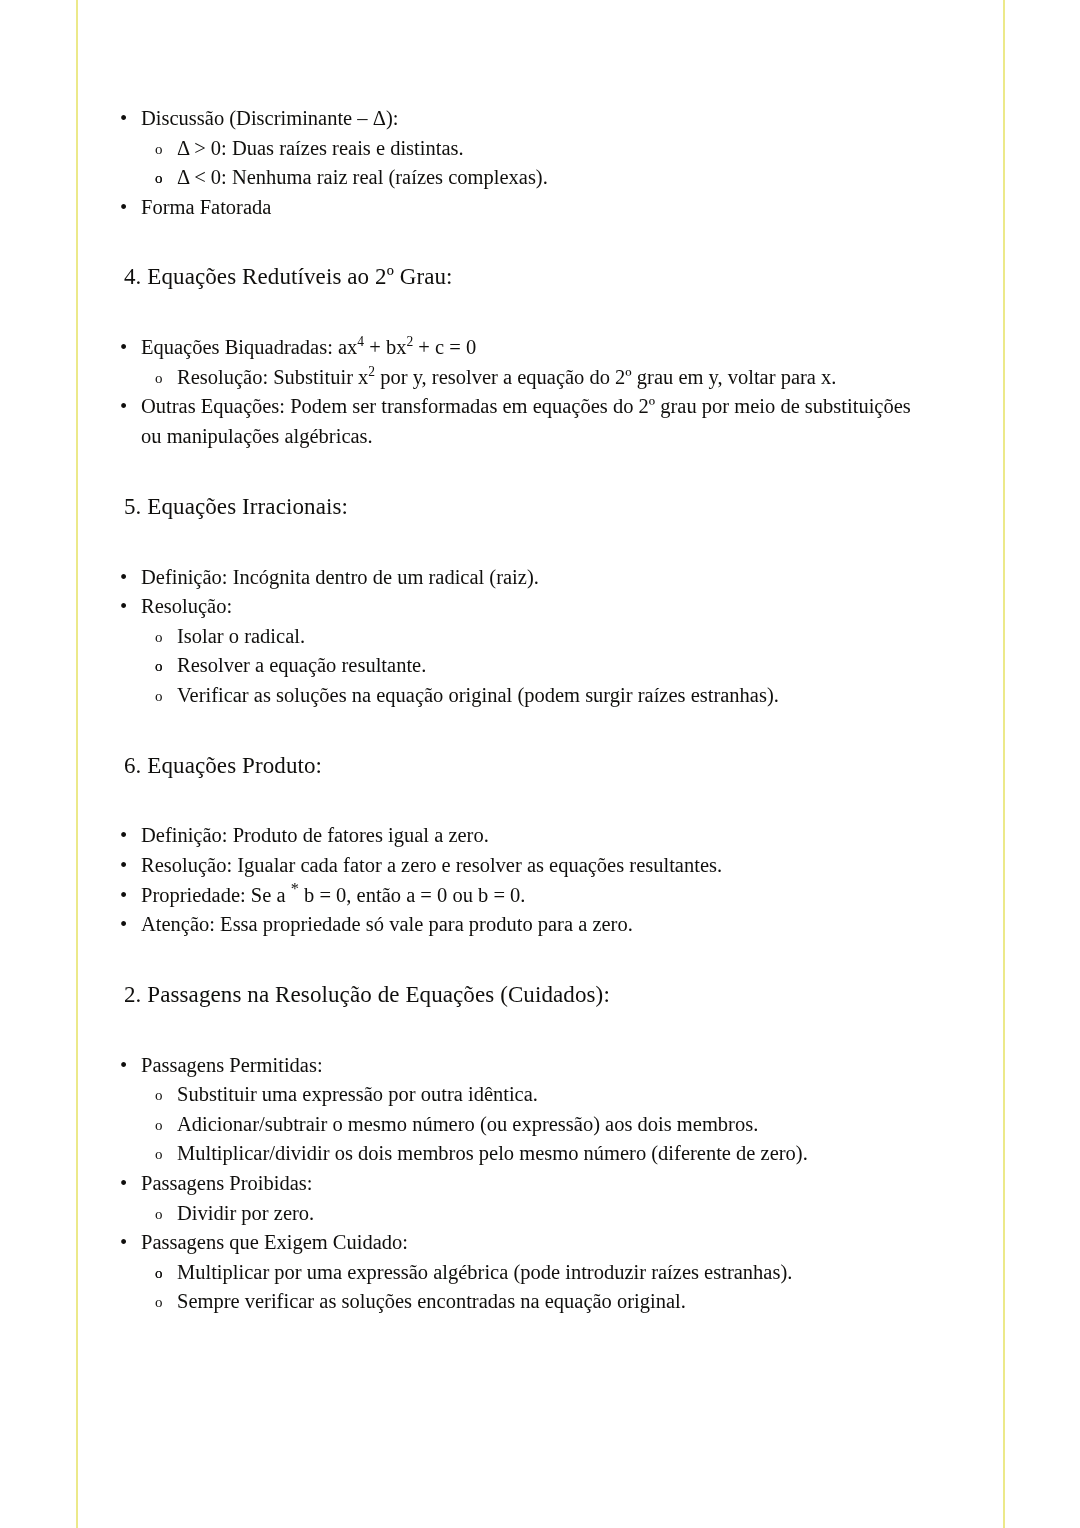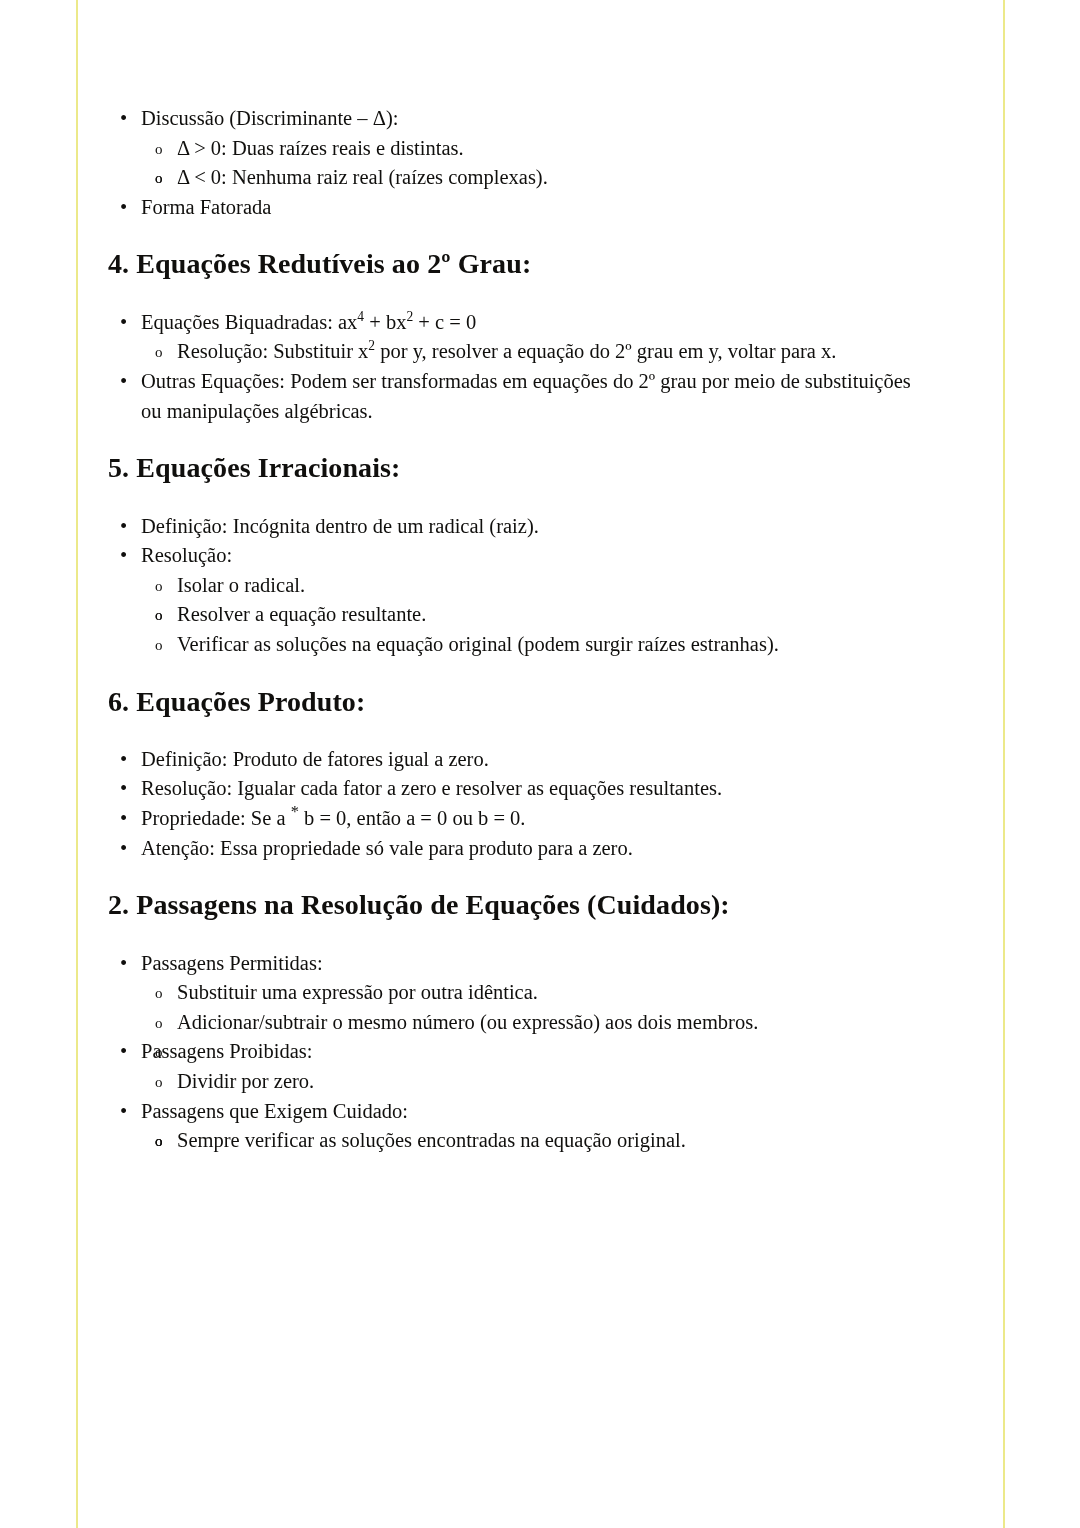--- a/index.html
+++ b/index.html
@@ -30,25 +30,25 @@
 
   .content {
     position: absolute;
     left: 108px;
     top: 104px;
     width: 820px;
   }
 
   
   .section-heading {
-    font-weight: bold;
-    font-size: 28px;
+    font-weight: normal;
+    font-size: 23px;
     line-height: 1.3;
     letter-spacing: 0.1px;
-    margin: 0;
+    margin: 16px;
     padding: 0;
   }
 
   
   ul.level1 {
     list-style: none;
     margin: 0;
     padding: 0;
   }
   ul.level2 {
@@ -235,20 +235,21 @@
         <li class="bullet2">
           <span class="marker">o</span>
           <span class="txt">Substituir uma expressão por outra idêntica.</span>
         </li>
         <li class="bullet2">
           <span class="marker">o</span>
           <span class="txt">Adicionar/subtrair o mesmo número (ou expressão) aos dois membros.</span>
         </li>
         <li class="bullet2">
           <span class="marker">o</span>
+          <span class="txt">Multiplicar/dividir os dois membros pelo mesmo número (diferente de zero).</span>
         </li>
       </ul>
       <li class="bullet1">
         <span class="marker">•</span>
         <span class="txt">Passagens Proibidas:</span>
       </li>
       <ul class="level2">
         <li class="bullet2">
           <span class="marker">o</span>
           <span class="txt">Dividir por zero.</span>
@@ -257,20 +258,21 @@
       <li class="bullet1">
         <span class="marker">•</span>
         <span class="txt">Passagens que Exigem Cuidado:</span>
       </li>
       <ul class="level2">
         <li class="bullet2">
           <span class="marker">o</span>
         </li>
         <li class="bullet2">
           <span class="marker">o</span>
+          <span class="txt">Multiplicar por uma expressão algébrica (pode introduzir raízes estranhas).</span>
         </li>
         <li class="bullet2">
           <span class="marker">o</span>
           <span class="txt">Sempre verificar as soluções encontradas na equação original.</span>
         </li>
       </ul>
     </ul>
 
   </div>
 </div>

